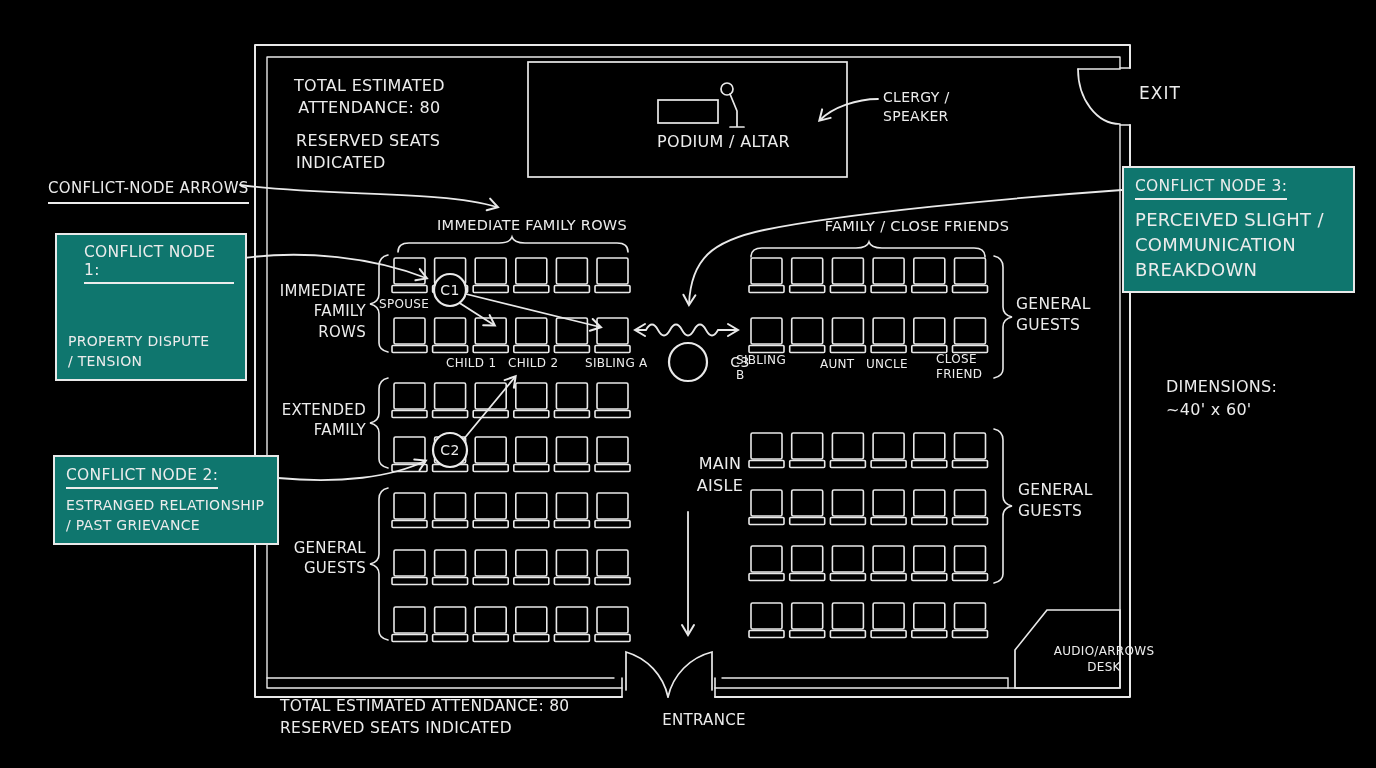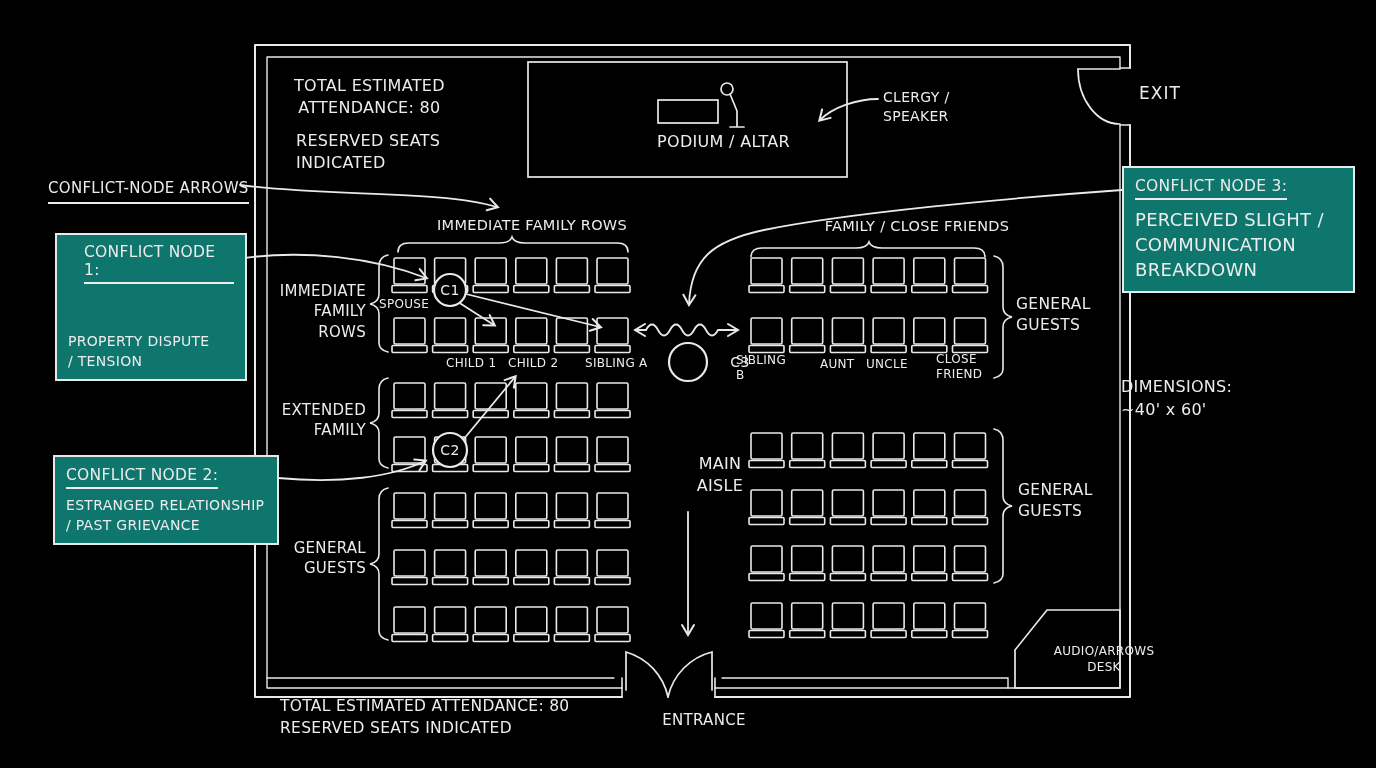--- a/index.html
+++ b/index.html
@@ -303,21 +303,21 @@
   <div class="seatlbl" style="left:936px;top:352px;width:60px;">CLOSE
 FRIEND</div>
 
   <div class="nodelabel" style="left:433px;top:282px;">C1</div>
   <div class="nodelabel" style="left:433px;top:442px;">C2</div>
   <div class="nodelabel" style="left:687px;top:354px;padding-left:36px;">C3</div>
 
   <div class="lbl center" style="left:649px;top:453px;width:70px;font-size:16px;">MAIN
 AISLE</div>
 
-  <div class="lbl" style="left:1121px;top:375px;font-size:16px;line-height:1.45;">DIMENSIONS:
+  <div class="lbl" style="left:1166px;top:375px;font-size:16px;line-height:1.45;">DIMENSIONS:
 ~40' x 60'</div>
 
   <div class="lbl center" style="left:1016px;top:643px;width:104px;font-size:12px;line-height:1.35;">AUDIO/ARROWS
 DESK</div>
 
   <div class="lbl center" style="left:620px;top:710px;width:96px;font-size:15px;">ENTRANCE</div>
 
   <div class="lbl" style="left:280px;top:696px;font-size:15.5px;">TOTAL ESTIMATED ATTENDANCE: 80</div>
   <div class="lbl" style="left:280px;top:718px;font-size:15.5px;">RESERVED SEATS INDICATED</div>
 

